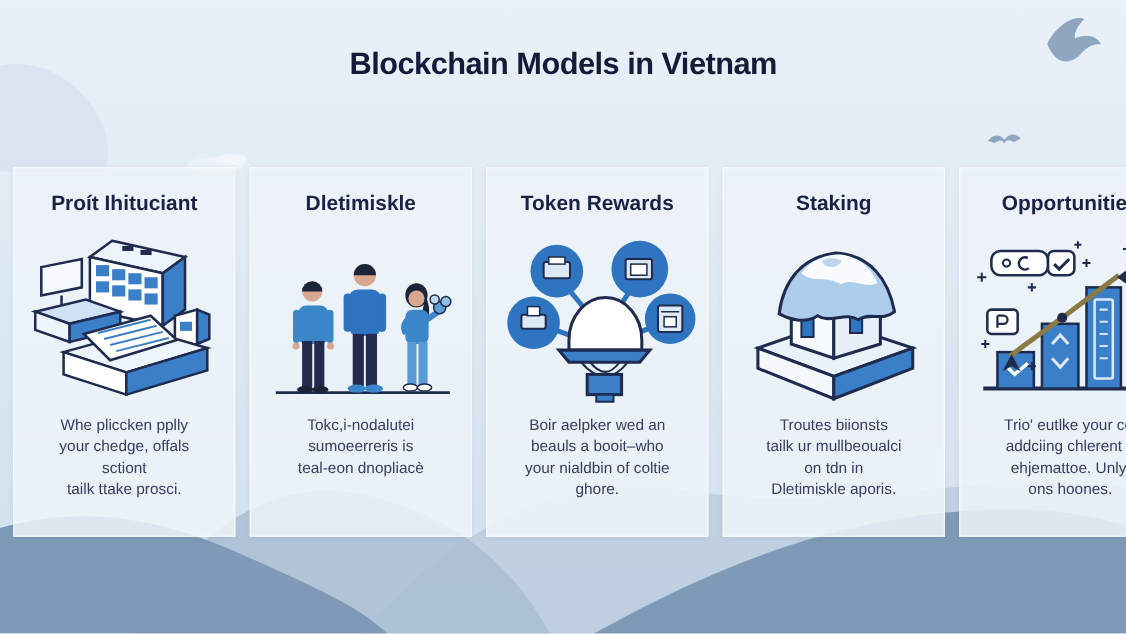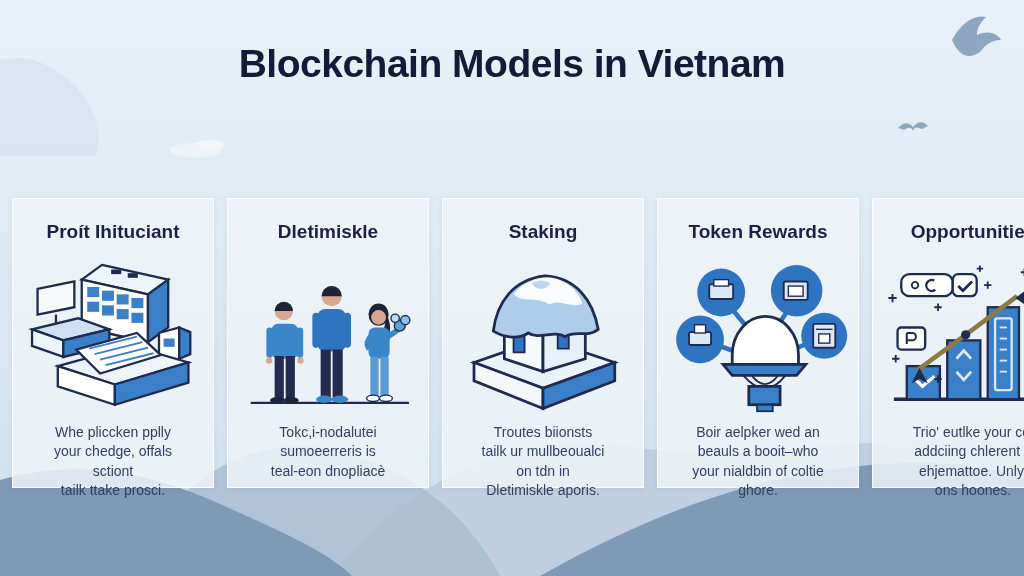--- a/index.html
+++ b/index.html
@@ -4,34 +4,33 @@
 <style>
   html,body{margin:0;padding:0;}
   body{
     width:1024px;height:576px;position:relative;overflow:hidden;
     font-family:"Liberation Sans", sans-serif;
     background:linear-gradient(180deg,#e9f1f8 0%,#dde9f3 45%,#cfdfee 100%);
   }
   #bg{position:absolute;inset:0;width:1024px;height:576px;}
   .title{
     position:absolute;top:42px;left:0;width:1024px;text-align:center;
-    font-size:39px;font-weight:bold;letter-spacing:-0.5px;color:#141b38;
+    font-size:28px;font-weight:bold;letter-spacing:-0.5px;color:#141b38;
   }
   .cards{
     position:absolute;left:12px;top:152px;width:1000px;height:336px;
     display:flex;gap:13px;
   }
   .card{
     flex:1;display:flex;flex-direction:column;align-items:center;
     background:rgba(238,243,248,0.86);
     border:1px solid rgba(255,255,255,0.75);
     box-shadow:0 1px 5px rgba(70,95,130,0.10);
     padding:14px 8px 10px;
     box-sizing:border-box;
-    margin-top:46px;
   }
   .card h2{
     margin:8px 0 2px;font-size:19px;font-weight:bold;color:#192244;text-align:center;
   }
   .illus{width:184px;height:176px;display:flex;align-items:center;justify-content:center;}
   .illus svg{width:184px;height:176px;}
   .body-text{
     font-size:14px;line-height:1.38;color:#333e60;text-align:center;
     white-space:pre-line;margin-top:2px;
   }
@@ -140,42 +139,20 @@
         <ellipse cx="149" cy="161" rx="7" ry="3.5" fill="#ffffff" stroke="#1e2b4f" stroke-width="1.5"></ellipse>
         <ellipse cx="163" cy="161" rx="7" ry="3.5" fill="#ffffff" stroke="#1e2b4f" stroke-width="1.5"></ellipse>
       </svg>
     </div>
     <div class="body-text">Tokc,i-nodalutei
 sumoeerreris is
 teal-eon dnopliacè</div>
   </div>
 
   <div class="card">
-    <h2>Staking</h2>
-    <div class="illus">
-      <svg viewBox="0 0 200 180">
-        <polygon points="25,122 100,96 178,122 100,150" fill="#e9f1f9" stroke="#1e2b4f" stroke-width="3"></polygon>
-        <polygon points="25,122 100,150 100,172 25,142" fill="#f4f8fc" stroke="#1e2b4f" stroke-width="3"></polygon>
-        <polygon points="100,150 178,122 178,142 100,172" fill="#3a7fc8" stroke="#1e2b4f" stroke-width="3"></polygon>
-        <polygon points="58,76 100,90 100,132 58,118" fill="#f7fafd" stroke="#1e2b4f" stroke-width="3"></polygon>
-        <polygon points="100,90 146,76 146,118 100,132" fill="#e7eff8" stroke="#1e2b4f" stroke-width="3"></polygon>
-        <path d="M68,96 a6,7 0 0 1 12,0 v15 h-12 z" fill="#2f74c0" stroke="#1e2b4f" stroke-width="2"></path>
-        <path d="M116,92 a6,7 0 0 1 12,0 v15 h-12 z" fill="#2f74c0" stroke="#1e2b4f" stroke-width="2"></path>
-        <path d="M46,88 C50,56 68,32 102,28 C136,30 154,54 160,86 C148,96 136,86 124,94 C112,86 96,98 84,90 C72,98 56,94 46,88 Z" fill="#aecdea" stroke="#1e2b4f" stroke-width="3"></path>
-        <path d="M68,48 C78,34 96,28 110,30 C126,33 138,44 143,58 C130,64 120,52 107,59 C94,50 78,58 68,48 Z" fill="#ffffff" opacity="0.92"></path>
-        <path d="M88,36 q10,-6 20,0 q-4,6 -10,6 q-7,0 -10,-6 z" fill="#aecdea" opacity="0.8"></path>
-      </svg>
-    </div>
-    <div class="body-text">Troutes biionsts
-tailk ur mullbeoualci
-on tdn in
-Dletimiskle aporis.</div>
-  </div>
-
-  <div class="card">
     <h2>Token Rewards</h2>
     <div class="illus">
       <svg viewBox="0 0 200 180">
         <line x1="98" y1="96" x2="62" y2="52" stroke="#2f74c0" stroke-width="5"></line>
         <line x1="114" y1="94" x2="142" y2="50" stroke="#2f74c0" stroke-width="5"></line>
         <line x1="80" y1="112" x2="42" y2="98" stroke="#2f74c0" stroke-width="5"></line>
         <line x1="132" y1="110" x2="168" y2="96" stroke="#2f74c0" stroke-width="5"></line>
         <circle cx="60" cy="46" r="26" fill="#2f74c0"></circle>
         <circle cx="142" cy="44" r="28" fill="#2f74c0"></circle>
         <circle cx="37" cy="97" r="26" fill="#2f74c0"></circle>
@@ -194,20 +171,42 @@
         <path d="M84,136 q24,28 46,0" fill="none" stroke="#1e2b4f" stroke-width="2"></path>
         <path d="M93,136 q15,19 29,0" fill="none" stroke="#1e2b4f" stroke-width="2"></path>
         <rect x="90" y="148" width="34" height="20" fill="#3a7fc8" stroke="#1e2b4f" stroke-width="3"></rect>
         <rect x="99" y="168" width="17" height="7" fill="#3a7fc8" stroke="#1e2b4f" stroke-width="2"></rect>
       </svg>
     </div>
     <div class="body-text">Boir aelpker wed an
 beauls a booit–who
 your nialdbin of coltie
 ghore.</div>
+  </div>
+
+  <div class="card">
+    <h2>Staking</h2>
+    <div class="illus">
+      <svg viewBox="0 0 200 180">
+        <polygon points="25,122 100,96 178,122 100,150" fill="#e9f1f9" stroke="#1e2b4f" stroke-width="3"></polygon>
+        <polygon points="25,122 100,150 100,172 25,142" fill="#f4f8fc" stroke="#1e2b4f" stroke-width="3"></polygon>
+        <polygon points="100,150 178,122 178,142 100,172" fill="#3a7fc8" stroke="#1e2b4f" stroke-width="3"></polygon>
+        <polygon points="58,76 100,90 100,132 58,118" fill="#f7fafd" stroke="#1e2b4f" stroke-width="3"></polygon>
+        <polygon points="100,90 146,76 146,118 100,132" fill="#e7eff8" stroke="#1e2b4f" stroke-width="3"></polygon>
+        <path d="M68,96 a6,7 0 0 1 12,0 v15 h-12 z" fill="#2f74c0" stroke="#1e2b4f" stroke-width="2"></path>
+        <path d="M116,92 a6,7 0 0 1 12,0 v15 h-12 z" fill="#2f74c0" stroke="#1e2b4f" stroke-width="2"></path>
+        <path d="M46,88 C50,56 68,32 102,28 C136,30 154,54 160,86 C148,96 136,86 124,94 C112,86 96,98 84,90 C72,98 56,94 46,88 Z" fill="#aecdea" stroke="#1e2b4f" stroke-width="3"></path>
+        <path d="M68,48 C78,34 96,28 110,30 C126,33 138,44 143,58 C130,64 120,52 107,59 C94,50 78,58 68,48 Z" fill="#ffffff" opacity="0.92"></path>
+        <path d="M88,36 q10,-6 20,0 q-4,6 -10,6 q-7,0 -10,-6 z" fill="#aecdea" opacity="0.8"></path>
+      </svg>
+    </div>
+    <div class="body-text">Troutes biionsts
+tailk ur mullbeoualci
+on tdn in
+Dletimiskle aporis.</div>
   </div>
 
   <div class="card">
     <h2>Opportunities</h2>
     <div class="illus">
       <svg viewBox="0 0 200 180">
         <line x1="14" y1="162" x2="166" y2="162" stroke="#1e2b4f" stroke-width="4"></line>
         <line x1="176" y1="14" x2="176" y2="162" stroke="#2f74c0" stroke-width="5"></line>
         <rect x="28" y="126" width="36" height="36" fill="#3a7fc8" stroke="#1e2b4f" stroke-width="2.5"></rect>
         <rect x="72" y="98" width="36" height="64" fill="#3a7fc8" stroke="#1e2b4f" stroke-width="2.5"></rect>

